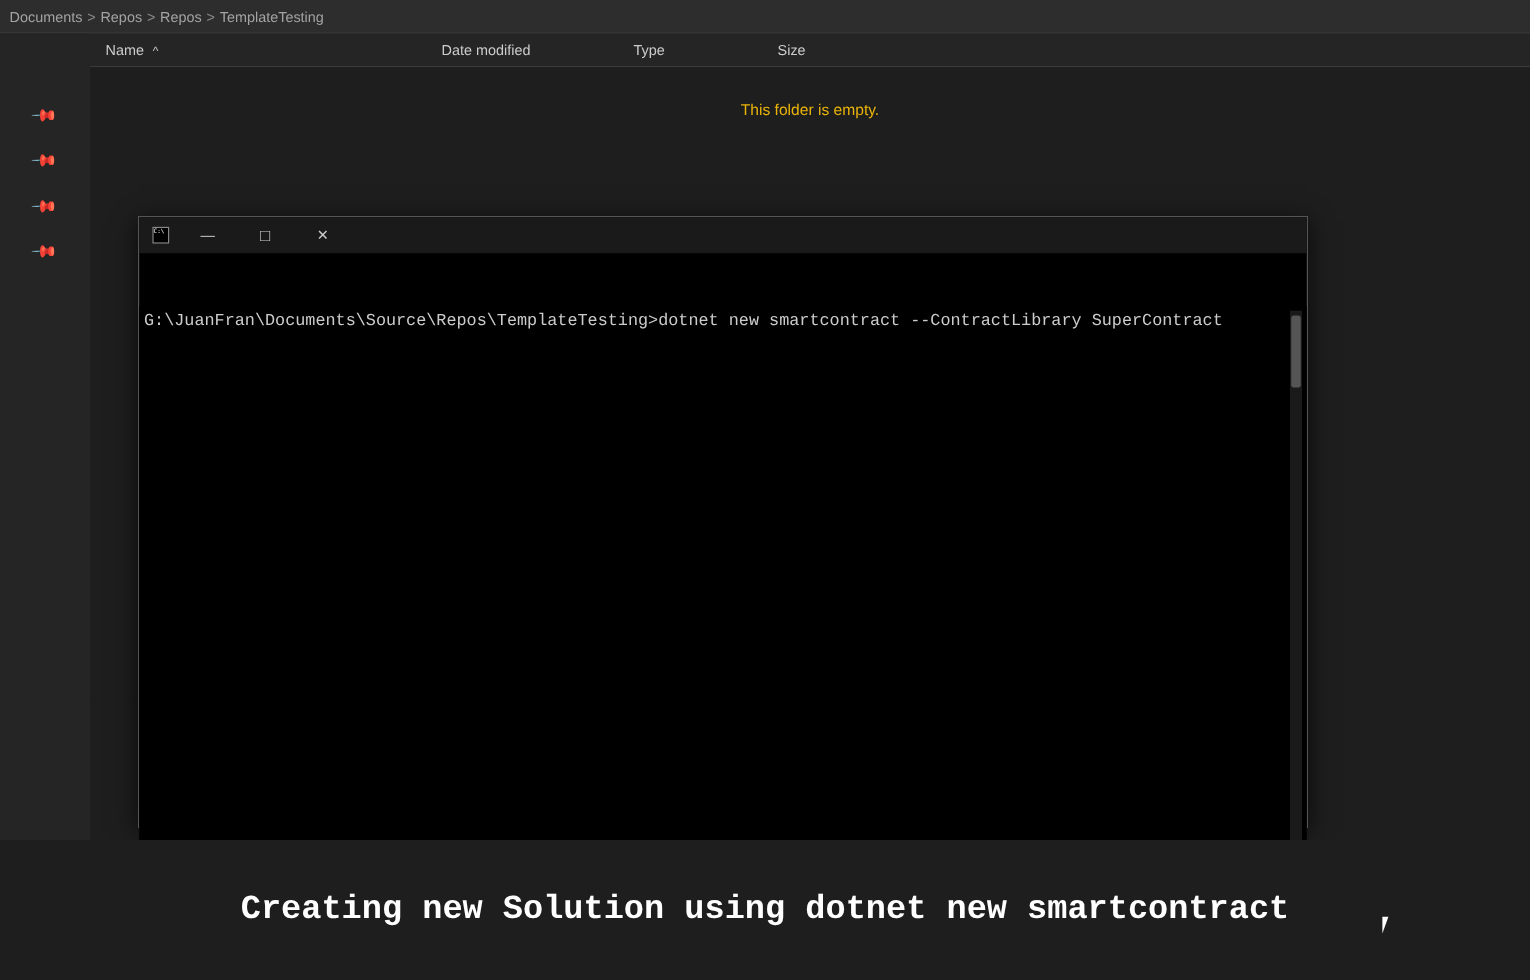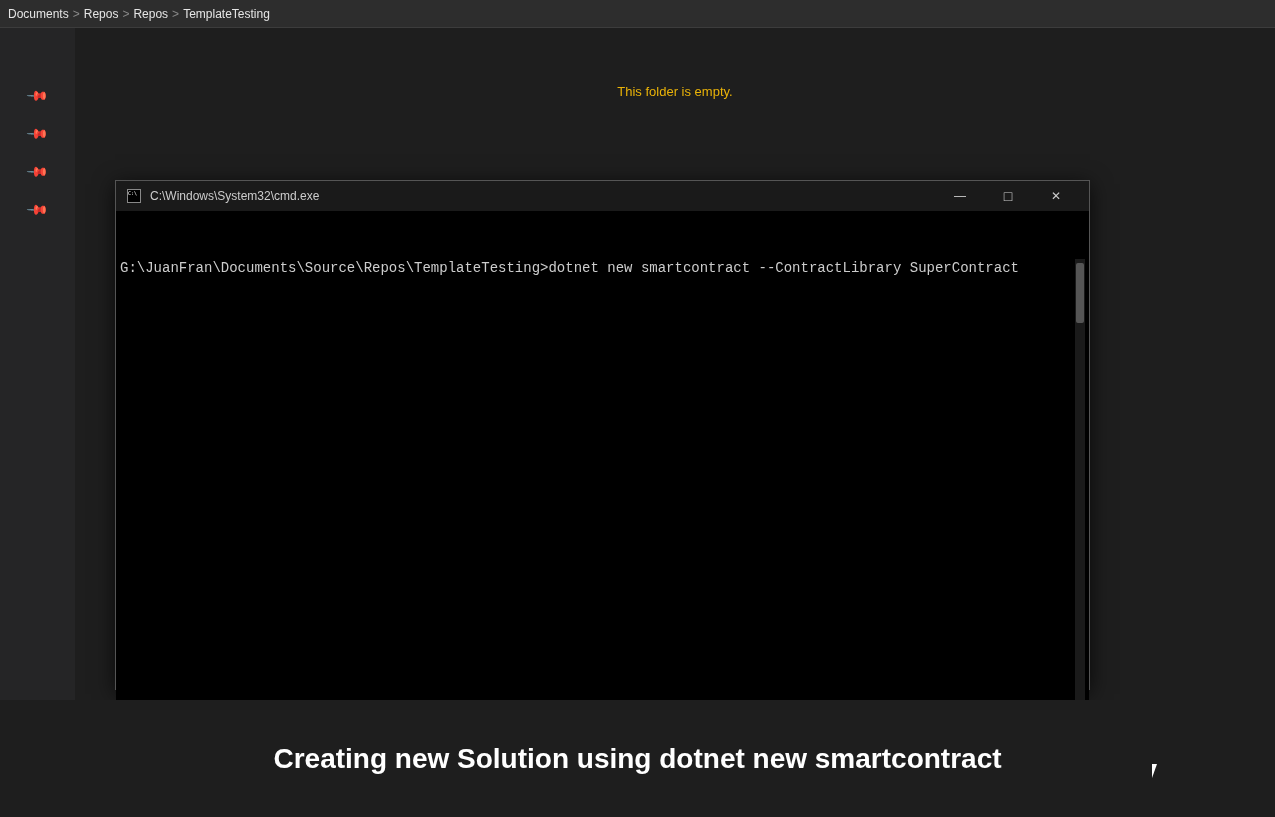--- a/index.html
+++ b/index.html
@@ -34,21 +34,21 @@
     }
 
     .breadcrumb {
       display: flex;
       align-items: center;
       font-size: 12px;
       color: #cccccc;
     }
 
     .breadcrumb-item {
-      color: #e5e5e5;
+      color: #a3a3a3;
       font-size: 12px;
     }
 
     .breadcrumb-separator {
       color: #888;
       margin: 0 4px;
       font-size: 12px;
     }
 
     
@@ -280,20 +280,21 @@
       display: flex;
       align-items: center;
       justify-content: center;
     }
 
     .caption-text {
       font-size: 28px;
       font-weight: 700;
       color: #ffffff;
       text-align: center;
+      font-family: Liberation Mono, monospace;
     }
 
     
     .cursor {
       position: absolute;
       width: 12px;
       height: 18px;
       pointer-events: none;
     }
 
@@ -319,40 +320,54 @@
       <span class="breadcrumb-item">Documents</span>
       <span class="breadcrumb-separator">&gt;</span>
       <span class="breadcrumb-item">Repos</span>
       <span class="breadcrumb-separator">&gt;</span>
       <span class="breadcrumb-item">Repos</span>
       <span class="breadcrumb-separator">&gt;</span>
       <span class="breadcrumb-item">TemplateTesting</span>
     </div>
   </div>
 
+  <div class="column-headers">
+    <div class="col-header col-name">
+      <span>Name</span>
+      <span class="col-sort-arrow">^</span>
+    </div>
+    <div class="col-header col-date">
+      <span>Date modified</span>
+    </div>
+    <div class="col-header col-type">
+      <span>Type</span>
+    </div>
+    <div class="col-header col-size">
+      <span>Size</span>
+    </div>
+  </div>
 
   <div class="sidebar">
     <span class="pin-icon">📌</span>
     <span class="pin-icon">📌</span>
     <span class="pin-icon">📌</span>
     <span class="pin-icon">📌</span>
   </div>
 
   <div class="main-content">
     <div class="empty-folder-text">This folder is empty.</div>
   </div>
 </div>
 
 <div class="cmd-window">
 
   <div class="cmd-titlebar">
     <div class="cmd-icon">
       <div class="cmd-icon-box"></div>
     </div>
-    <span class="cmd-title">C:\Windows\System32\cmd.exe</span>
     <div class="cmd-controls">
       <button class="cmd-control-btn minimize-btn"></button>
       <button class="cmd-control-btn maximize-btn"></button>
       <button class="cmd-control-btn close-btn"></button>
     </div>
   </div>
 
   <div class="cmd-content">
     <div class="cmd-text-area">
       <div class="cmd-line">G:\JuanFran\Documents\Source\Repos\TemplateTesting&gt;dotnet new smartcontract --ContractLibrary SuperContract</div>

